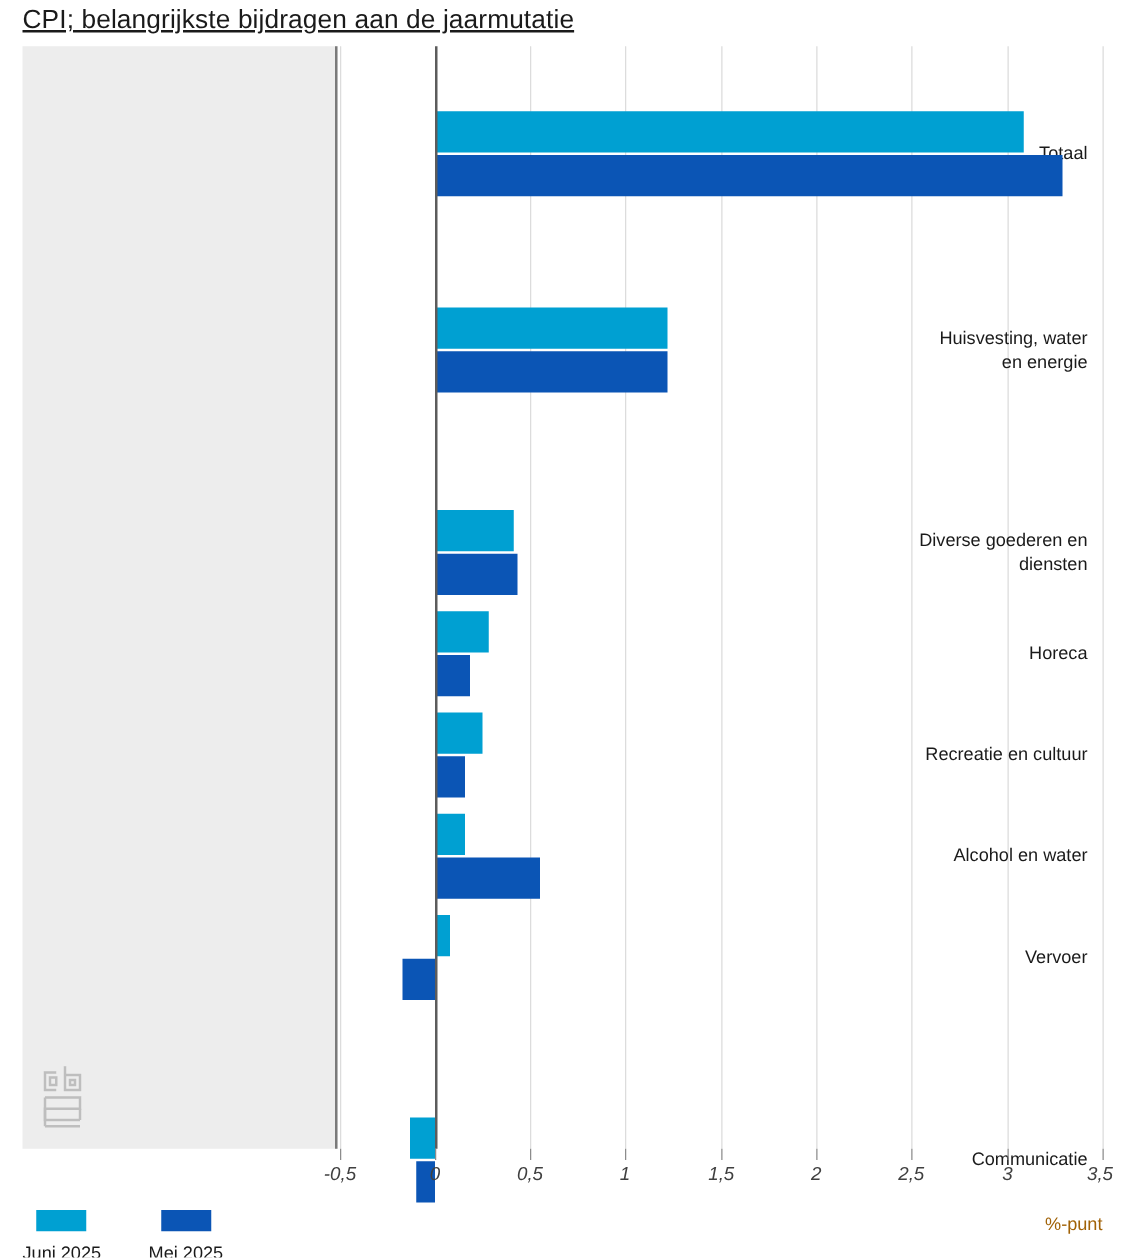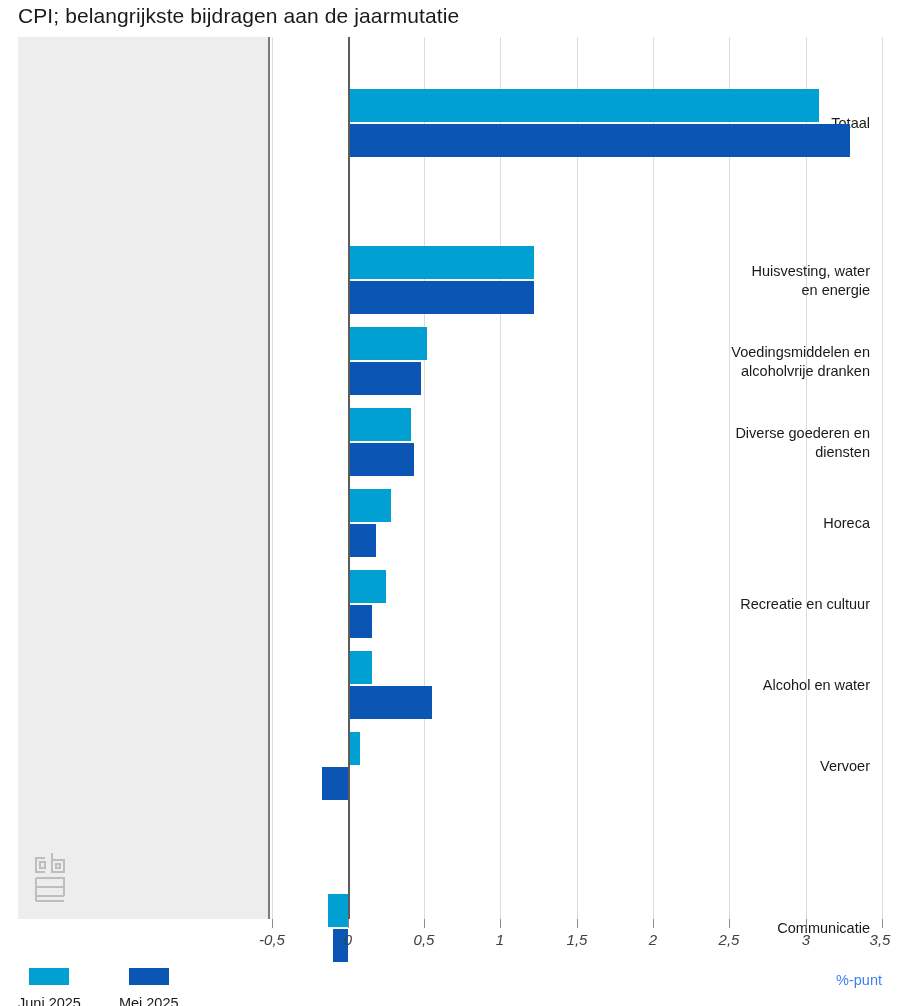--- a/index.html
+++ b/index.html
@@ -15,20 +15,21 @@
 
   
   .chart-title {
     position: absolute;
     left: 18px; top: 4px;
     font-size: 21px;
     font-weight: 400;
     color: #1a1a1a;
     letter-spacing: .1px;
     white-space: nowrap;
+    text-decoration: underline;
   }
 
   
   .plot-frame {
     position: absolute;
     left: 18px; top: 37px;
     width: 864px; height: 882px;
   }
   
   .label-panel {
@@ -113,21 +114,21 @@
   }
   .legend-item { display: flex; align-items: center; gap: 10px; margin-right: 28px; flex-direction: column; }
   .legend-swatch { width: 40px; height: 17px; display: block; }
   .legend-swatch.light { background: #00a0d2; }
   .legend-swatch.dark  { background: #0b55b5; }
   .legend-text { font-size: 14.5px; color: #1a1a1a; white-space: nowrap; }
   .unit-label {
     position: absolute;
     right: 18px; top: 972px;
     font-size: 14.5px;
-    color: #3b82f6;
+    color: #a16207;
   }
 </style>
 </head>
 <body>
 
 <div id="root">
 
   <div class="chart-title">CPI; belangrijkste bijdragen aan de jaarmutatie</div>
 
   <div class="plot-frame">
@@ -170,28 +171,20 @@
 
     <div class="row" style="top:209px;height:68px">
       <div class="row-label" style="top:16px">
         <div>Huisvesting, water</div>
         <div>en energie</div>
       </div>
       <div class="bar light" style="left:330px;top:0px;width:186px"></div>
       <div class="bar dark" style="left:330px;top:35px;width:186px"></div>
     </div>
 
-    <div class="row" style="top:290px;height:68px">
-      <div class="row-label" style="top:16px">
-        <div>Voedingsmiddelen en</div>
-        <div>alcoholvrije dranken</div>
-      </div>
-      <div class="bar light" style="left:330px;top:0px;width:79px"></div>
-      <div class="bar dark" style="left:330px;top:35px;width:73px"></div>
-    </div>
 
     <div class="row" style="top:371px;height:68px">
       <div class="row-label" style="top:16px">
         <div>Diverse goederen en</div>
         <div>diensten</div>
       </div>
       <div class="bar light" style="left:330px;top:0px;width:63px"></div>
       <div class="bar dark" style="left:330px;top:35px;width:66px"></div>
     </div>
 

